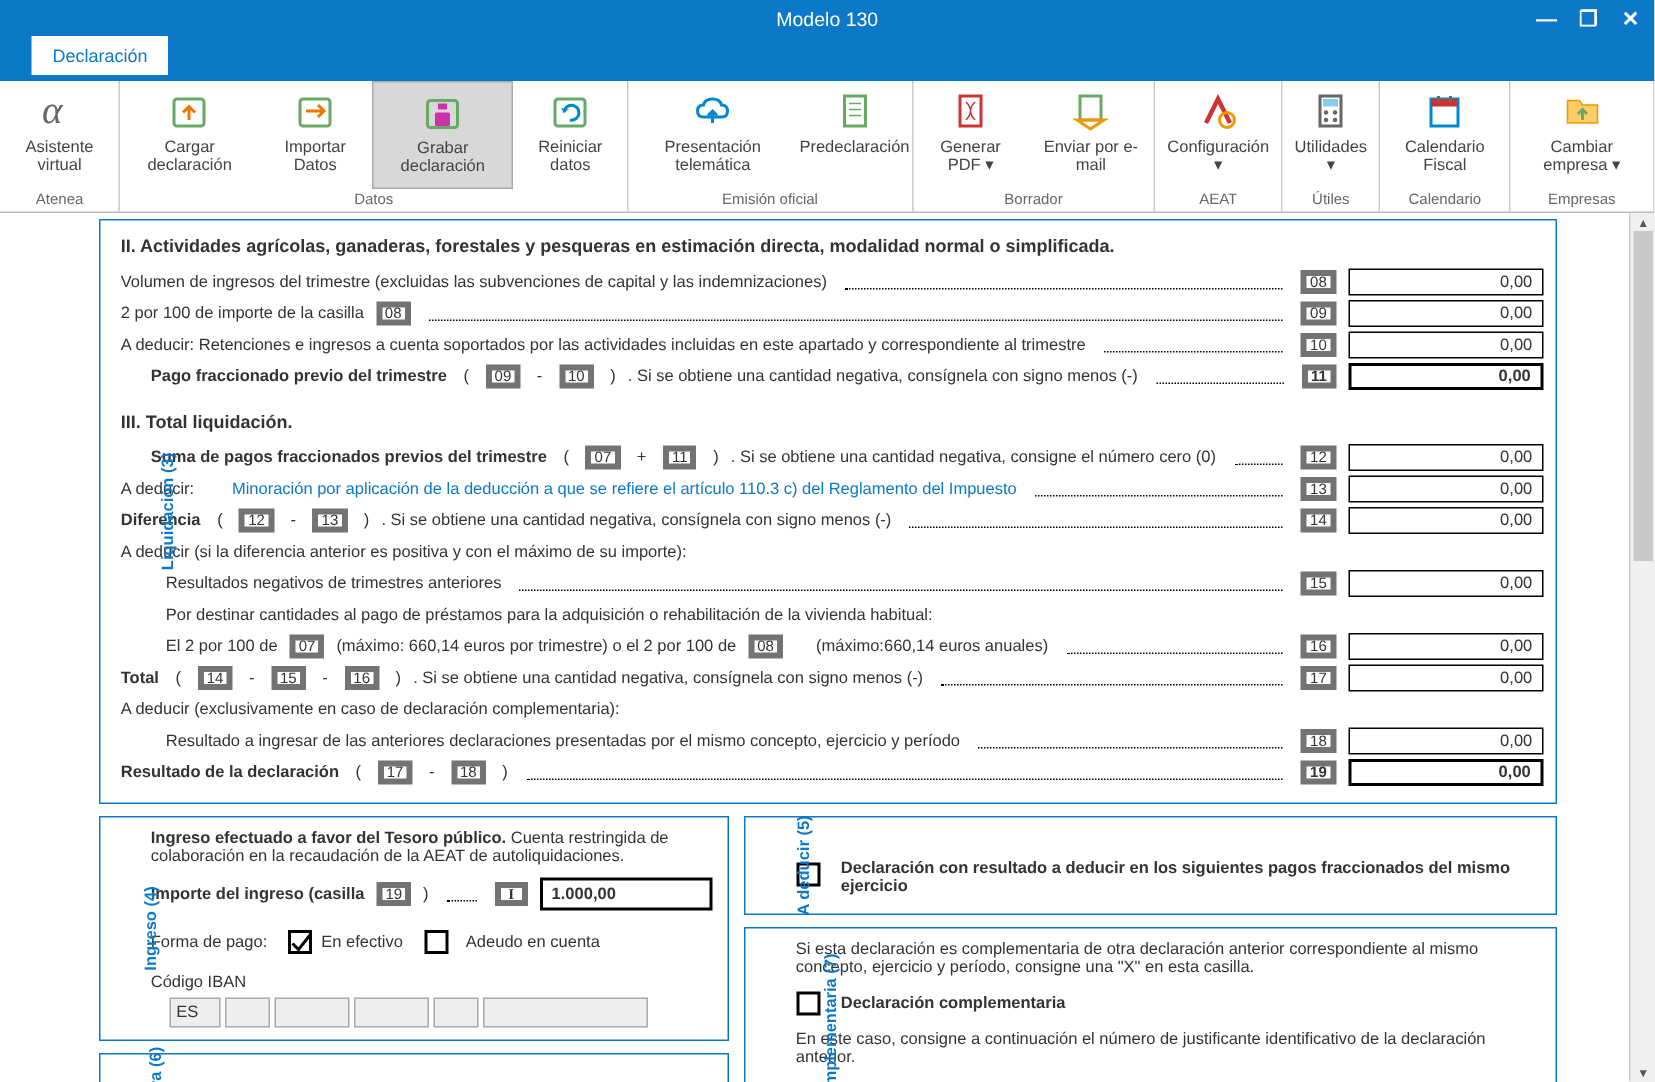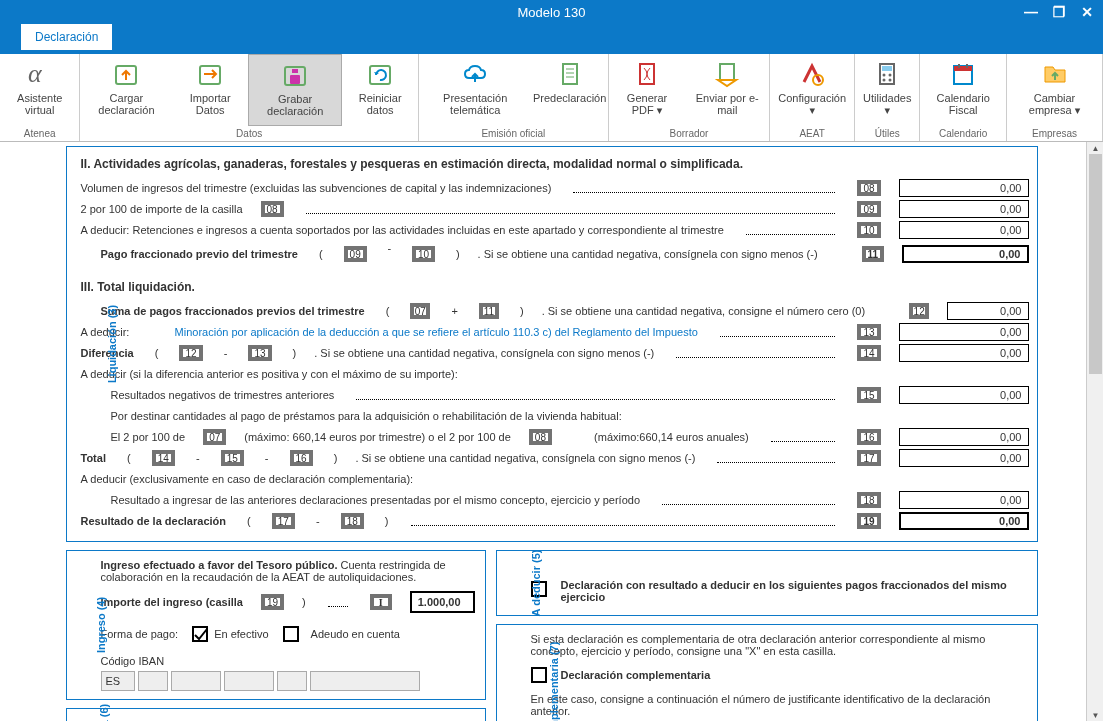--- a/index.html
+++ b/index.html
@@ -15,38 +15,38 @@
 .rbtn { display: flex; flex-direction: column; align-items: center; justify-content: flex-start; padding: 4px 8px 2px; font-size: 11px; color: #444; text-align: center; min-width: 50px; gap: 2px; }
 .rbtn.active { background: #d8d8d8; border: 1px solid #aaa; }
 .ricon { width: 32px; height: 32px; display: flex; align-items: center; justify-content: center; }
 .rlabel { font-size: 11px; line-height: 1.1; }
 .rgroup-title { font-size: 10px; color: #666; padding: 2px 0; text-align: center; width: 100%; }
 .main { height: calc(721px - 142px); overflow: auto; background: #fff; padding: 4px 0 0 0; }
 .form-col { width: 972px; margin: 0 auto; }
 .panel { border: 1px solid #0c79c8; padding: 6px 8px 8px 14px; margin-bottom: 8px; position: relative; font-size: 11px; }
 .side-label { position: absolute; left: 6px; top: 50%; transform: translateY(-50%) rotate(-90deg); transform-origin: center; color: #0c79c8; font-size: 11px; white-space: nowrap; font-weight: bold; }
 .section-title { font-weight: bold; font-size: 12px; margin: 4px 0 8px; }
-.line { display: flex; align-items: center; margin: 3px 0; min-height: 18px; gap: 18px; }
+.line { display: flex; align-items: center; margin: 3px 0; min-height: 18px; gap: 8px; }
 .line-text { flex: 0 0 auto; }
 .dots { flex: 1; border-bottom: 1px dotted #000; margin: 0 4px; height: 10px; }
 .boxnum { border: 4px solid #737373; min-width: 20px; height: 16px; display: inline-flex; align-items: center; justify-content: center; padding: 0 2px; font-size: 10px; background: #fff; }
 .val-box { border: 1px solid #000; width: 130px; height: 18px; display: flex; align-items: center; justify-content: flex-end; padding: 0 6px; font-size: 11px; background: #fff; }
 .val-box.bold { border-width: 2px; font-weight: bold; }
 .indent { margin-left: 20px; }
 .indent2 { margin-left: 30px; }
 .sub-panel-row { display: flex; gap: 10px; }
 .sub-col { display: flex; flex-direction: column; gap: 8px; }
 .sub-col.left { width: 420px; }
 .sub-col.right { flex: 1; }
 .small-panel { border: 1px solid #0c79c8; padding: 8px 10px 8px 34px; position: relative; font-size: 11px; }
 .chk { width: 16px; height: 16px; border: 2px solid #000; display: inline-block; flex-shrink: 0; }
 .biginput { border: 2px solid #000; height: 22px; flex: 1; padding: 0 6px; text-align: right; font-weight: bold; display: flex; align-items: center; }
 .iban-row { display: flex; gap: 3px; margin-top: 4px; }
 .iban-cell { border: 1px solid #aaa; background: #eee; height: 20px; }
-.iban-cell.c1 { width: 34px; display: flex; align-items: center; padding: 0 4px; }
+.iban-cell.c1 { width: 34px; display: flex; align-items: center; padding: 0 4px; margin-left: 12px; }
 .iban-cell.c2 { width: 30px; }
 .iban-cell.c3 { width: 50px; }
 .iban-cell.c4 { width: 50px; }
 .iban-cell.c5 { width: 30px; }
 .iban-cell.c6 { width: 110px; }
 .justif-input { border: 1px solid #000; width: 200px; height: 20px; }
 .scrollbar { position: absolute; right: 0; top: 142px; width: 17px; bottom: 0; background: #f0f0f0; border-left: 1px solid #ccc; }
 .sb-thumb { background: #c8c8c8; width: 13px; margin: 12px 2px 0; height: 220px; }
 .sb-arr { position: absolute; width: 17px; height: 12px; display: flex; align-items: center; justify-content: center; font-size: 8px; color: #555; }
 .sb-arr.up { top: 0; }

